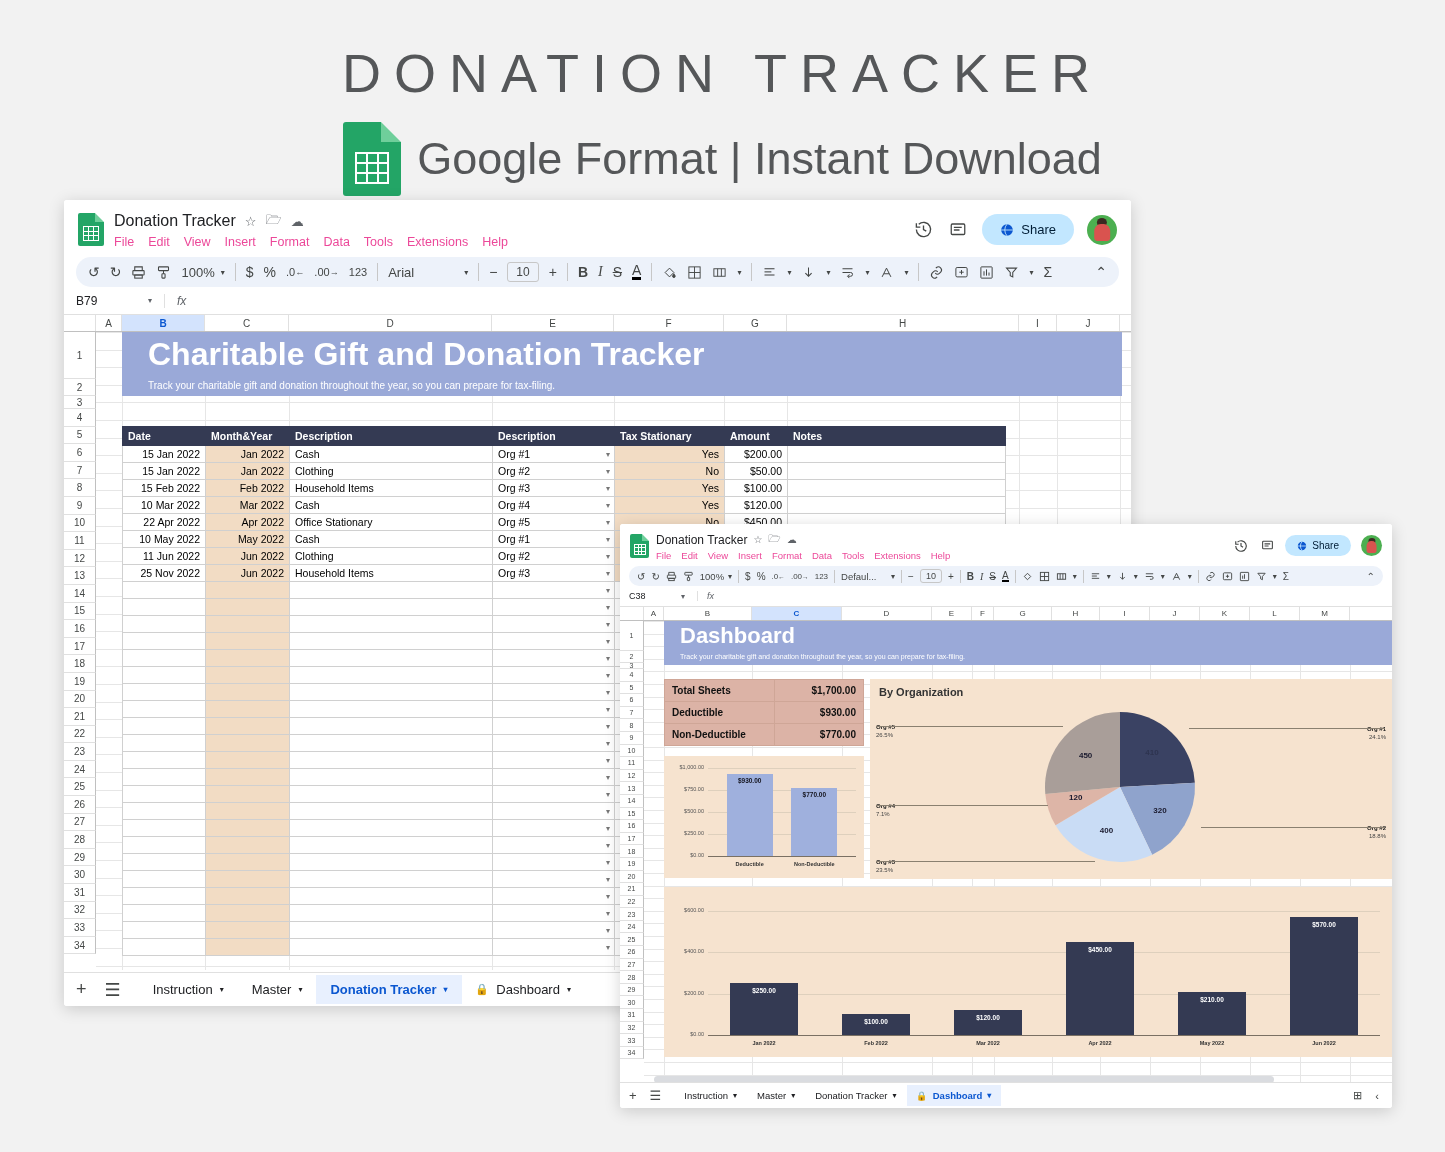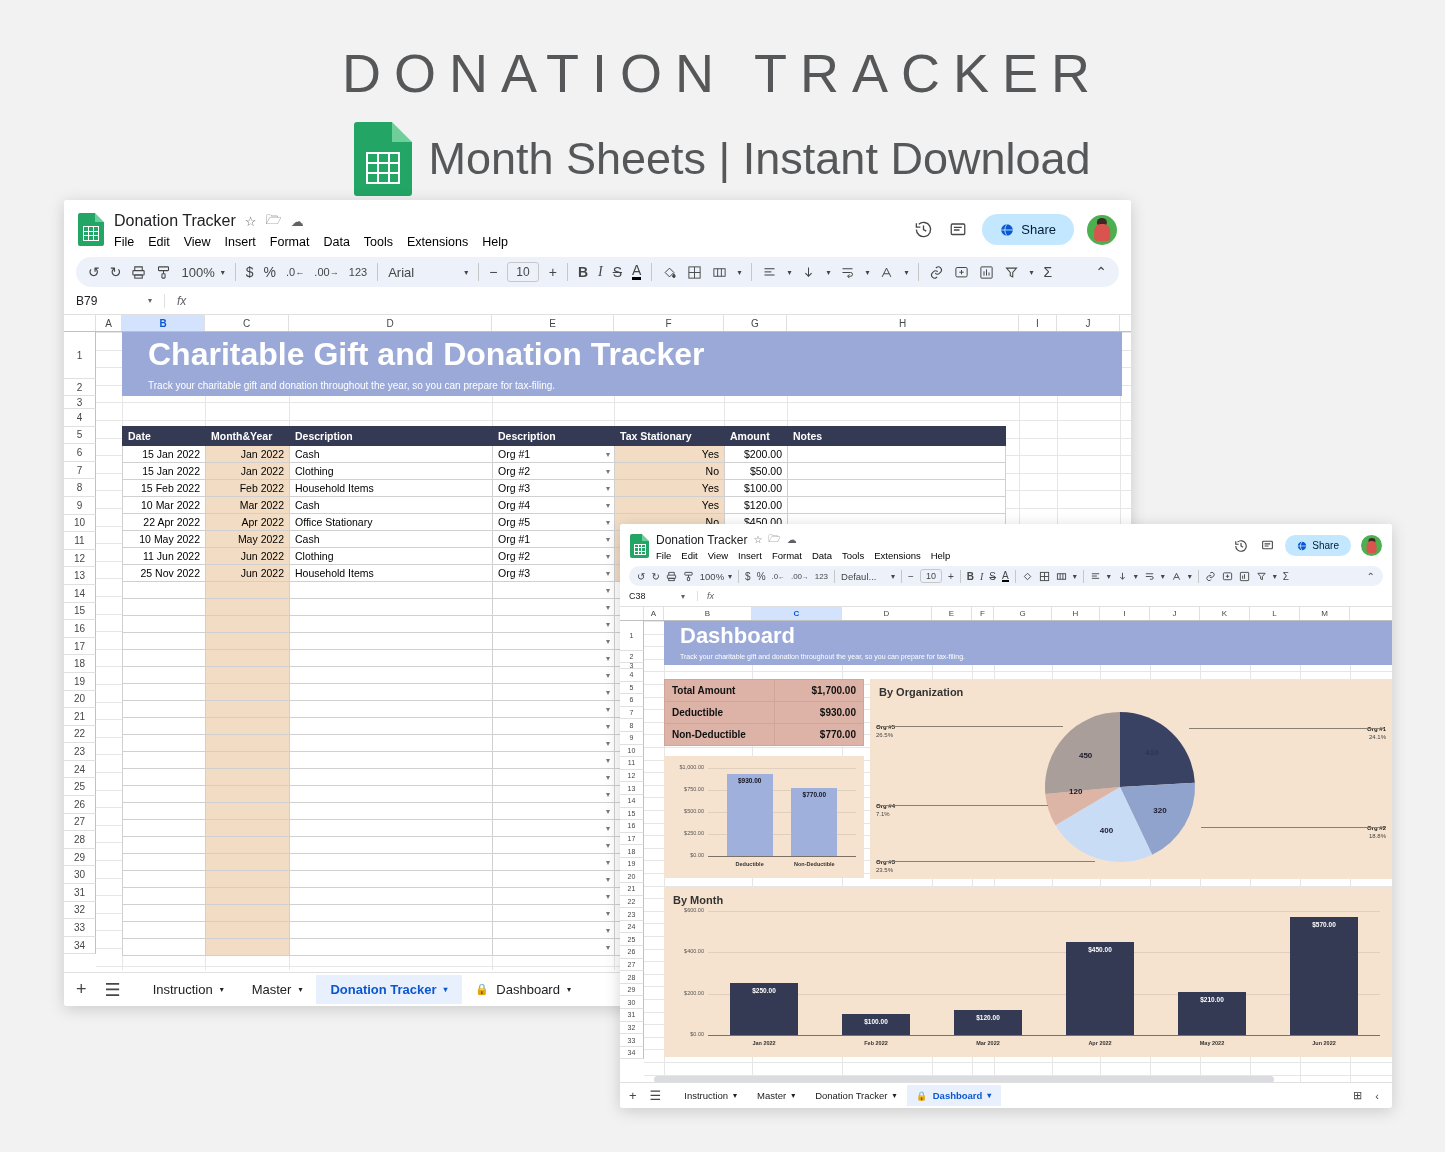--- a/index.html
+++ b/index.html
@@ -71,21 +71,21 @@
   .gs-logo .grid i { background:#23a566; }
 
   .head-texts { margin-left: 10px; flex: 1; }
   .title-row { display: flex; align-items: center; gap: 9px; }
   .doc-title { font-size: 16px; color: #202124; }
   .win2 .doc-title { font-size: 12px; }
   .ticon { font-size: 13px; color: #5f6368; cursor: pointer; }
   .win2 .ticon { font-size: 10px; }
   .menu-row { display: flex; gap: 14px; margin-top: 3px; }
   .win2 .menu-row { gap: 10px; margin-top: 2px; }
-  .menu-row span { font-size: 12.5px; color: #000000; cursor: pointer; }
+  .menu-row span { font-size: 12.5px; color: #ec4899; cursor: pointer; }
   .win2 .menu-row span { font-size: 9.5px; }
 
   .head-right { display: flex; align-items: center; gap: 13px; margin-top: 4px; }
   .win2 .head-right { gap: 10px; }
   .hr-icon { width: 22px; height: 22px; color: #444746; display:flex; align-items:center; justify-content:center; cursor:pointer; }
   .win2 .hr-icon { width: 16px; height: 16px; }
   .share-btn {
     display:flex; align-items:center; gap:7px;
     background:#c2e7ff; color:#001d35; border-radius:18px;
     padding:8px 18px; font-size:13px; cursor:pointer;
@@ -237,21 +237,21 @@
           <i></i>
           <i></i>
           <i></i>
           <i></i>
           <i></i>
           <i></i>
           <i></i>
           <i></i>
         </div>
     </div>
-    <div class="banner-sub">Month Sheets | Instant Download</div>
+    <div class="banner-sub">Google Format | Instant Download</div>
   </div>
 </div>
 
 <div class="win win1">
 
   <div class="gs-head">
     <div class="gs-logo">
       <div class="grid">
           <i></i>
           <i></i>
@@ -1164,21 +1164,21 @@
         </div>
 
       <div class="sheet-banner" style="left:20px; width:728px; height:44px;">
         <div class="bt">Dashboard</div>
         <div class="bs">Track your charitable gift and donation throughout the year, so you can prepare for tax-filing.</div>
       </div>
 
       <table class="kpi" style="position:absolute;left:20px;top:58px;width:200px;">
         <tbody>
             <tr>
-          <td style="width:110px">Total Amount</td>
+          <td style="width:110px">Total Sheets</td>
           <td class="r">$1,700.00</td>
         </tr>
         <tr>
           <td>Deductible</td>
           <td class="r">$930.00</td>
         </tr>
         <tr>
           <td>Non-Deductible</td>
           <td class="r">$770.00</td>
         </tr>
@@ -1212,37 +1212,36 @@
             <svg width="522" height="200" style="position: absolute; left: 0px; top: 0px;">
               <path d="M250,108 L250,33 A75,75 0 0,1 324.88477029755757,103.84413938130226 Z" fill="#3a4263"></path>
               <path d="M250,108 L324.88477029755757,103.84413938130226 A75,75 0 0,1 282.18404565794566,175.74353995095964 Z" fill="#8fa3cc"></path>
               <path d="M250,108 L282.18404565794566,175.74353995095964 A75,75 0 0,1 185.5150111413721,146.29733948856804 Z" fill="#c9dcf5"></path>
               <path d="M250,108 L185.5150111413721,146.29733948856804 A75,75 0 0,1 175.3199367778724,114.92012695974768 Z" fill="#ddb5a7"></path>
               <path d="M250,108 L175.3199367778724,114.92012695974768 A75,75 0 0,1 250,33 Z" fill="#a99e99"></path>
             </svg>
             <div class="pieNum" style="left: 267.957px; top: 69.2208px; width: 28px; text-align: center; color: rgb(46, 52, 80);">410</div>
             <div class="pieNum" style="left: 275.981px; top: 126.744px; width: 28px; text-align: center;">320</div>
             <div class="pieNum" style="left: 222.45px; top: 147.482px; width: 28px; text-align: center;">400</div>
-            <div class="pieNum" style="left: 191.776px; top: 108px; width: 28px; text-align: center;">120</div>
+            <div class="pieNum" style="left: 191.776px; top: 114px; width: 28px; text-align: center;">120</div>
             <div class="pieNum" style="left: 201.636px; top: 71.6732px; width: 28px; text-align: center;">450</div>
             <div class="chart-label" style="right: 6px; top: 47px; text-align: right;"><b>Org #1</b><span>24.1%</span></div>
             <div class="leader" style="left: 318.966px; top: 49px; width: 196.034px;"></div>
             <div class="chart-label" style="right: 6px; top: 146px; text-align: right;"><b>Org #2</b><span>18.8%</span></div>
             <div class="leader" style="left: 331.261px; top: 148px; width: 183.739px;"></div>
             <div class="chart-label" style="left: 6px; top: 180px; text-align: left;"><b>Org #3</b><span>23.5%</span></div>
             <div class="leader" style="left: 6px; top: 182px; width: 219.238px;"></div>
             <div class="chart-label" style="left: 6px; top: 124px; text-align: left;"><b>Org #4</b><span>7.1%</span></div>
             <div class="leader" style="left: 6px; top: 126px; width: 172.237px;"></div>
             <div class="chart-label" style="left: 6px; top: 45px; text-align: left;"><b>Org #5</b><span>26.5%</span></div>
             <div class="leader" style="left: 6px; top: 47px; width: 187.346px;"></div>
           </div>
       </div>
 
       <div class="panel" style="left:20px; top:266px; width:728px; height:170px;">
-        <div class="panel-title">By Month</div>
         <div id="chart3" style="position:absolute;left:0;top:0;width:728px;height:170px;">
             <div class="gridline" style="left: 44px; top: 148px; width: 672px; background: rgb(122, 112, 99); height: 1.4px;"></div>
             <div class="axlabel" style="left: 2px; top: 144px; width: 38px; text-align: right;">$0.00</div>
             <div class="gridline" style="left: 44px; top: 106.667px; width: 672px;"></div>
             <div class="axlabel" style="left: 2px; top: 102.667px; width: 38px; text-align: right;">$200.00</div>
             <div class="gridline" style="left: 44px; top: 65.3333px; width: 672px;"></div>
             <div class="axlabel" style="left: 2px; top: 61.3333px; width: 38px; text-align: right;">$400.00</div>
             <div class="gridline" style="left: 44px; top: 24px; width: 672px;"></div>
             <div class="axlabel" style="left: 2px; top: 20px; width: 38px; text-align: right;">$600.00</div>
             <div class="bar" style="left: 66px; top: 96.3333px; width: 68px; height: 51.6667px; background: rgb(52, 58, 83);"></div>

